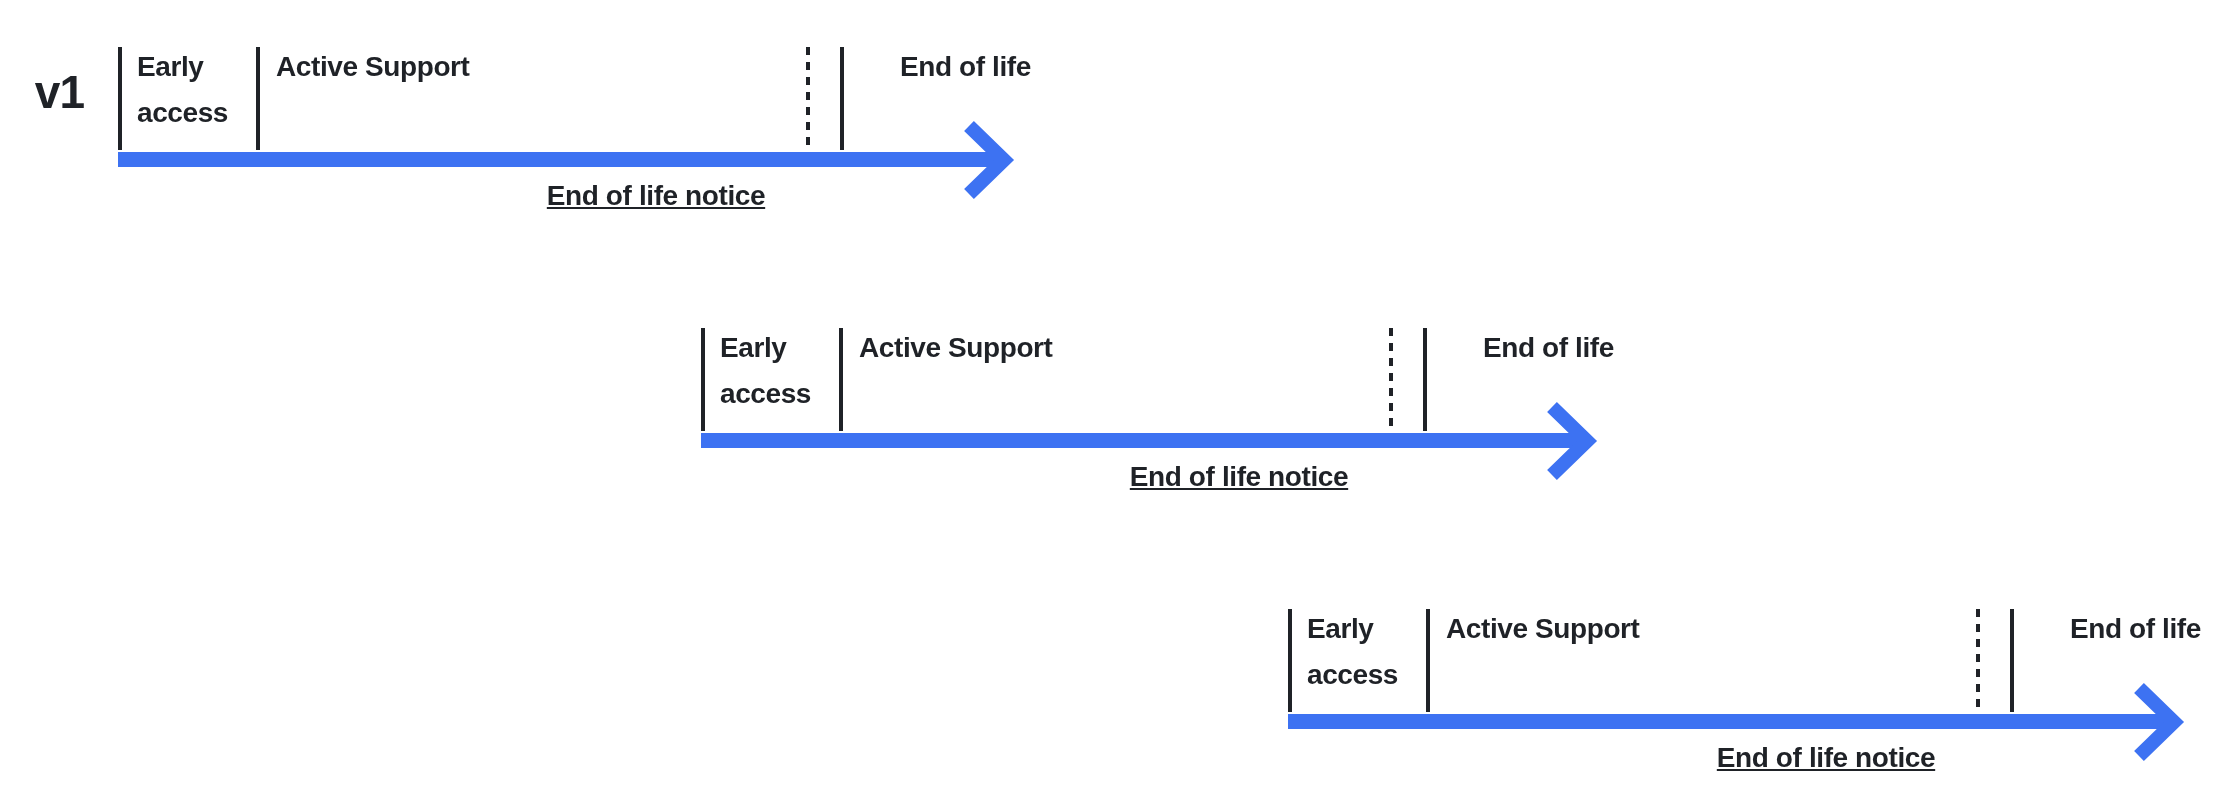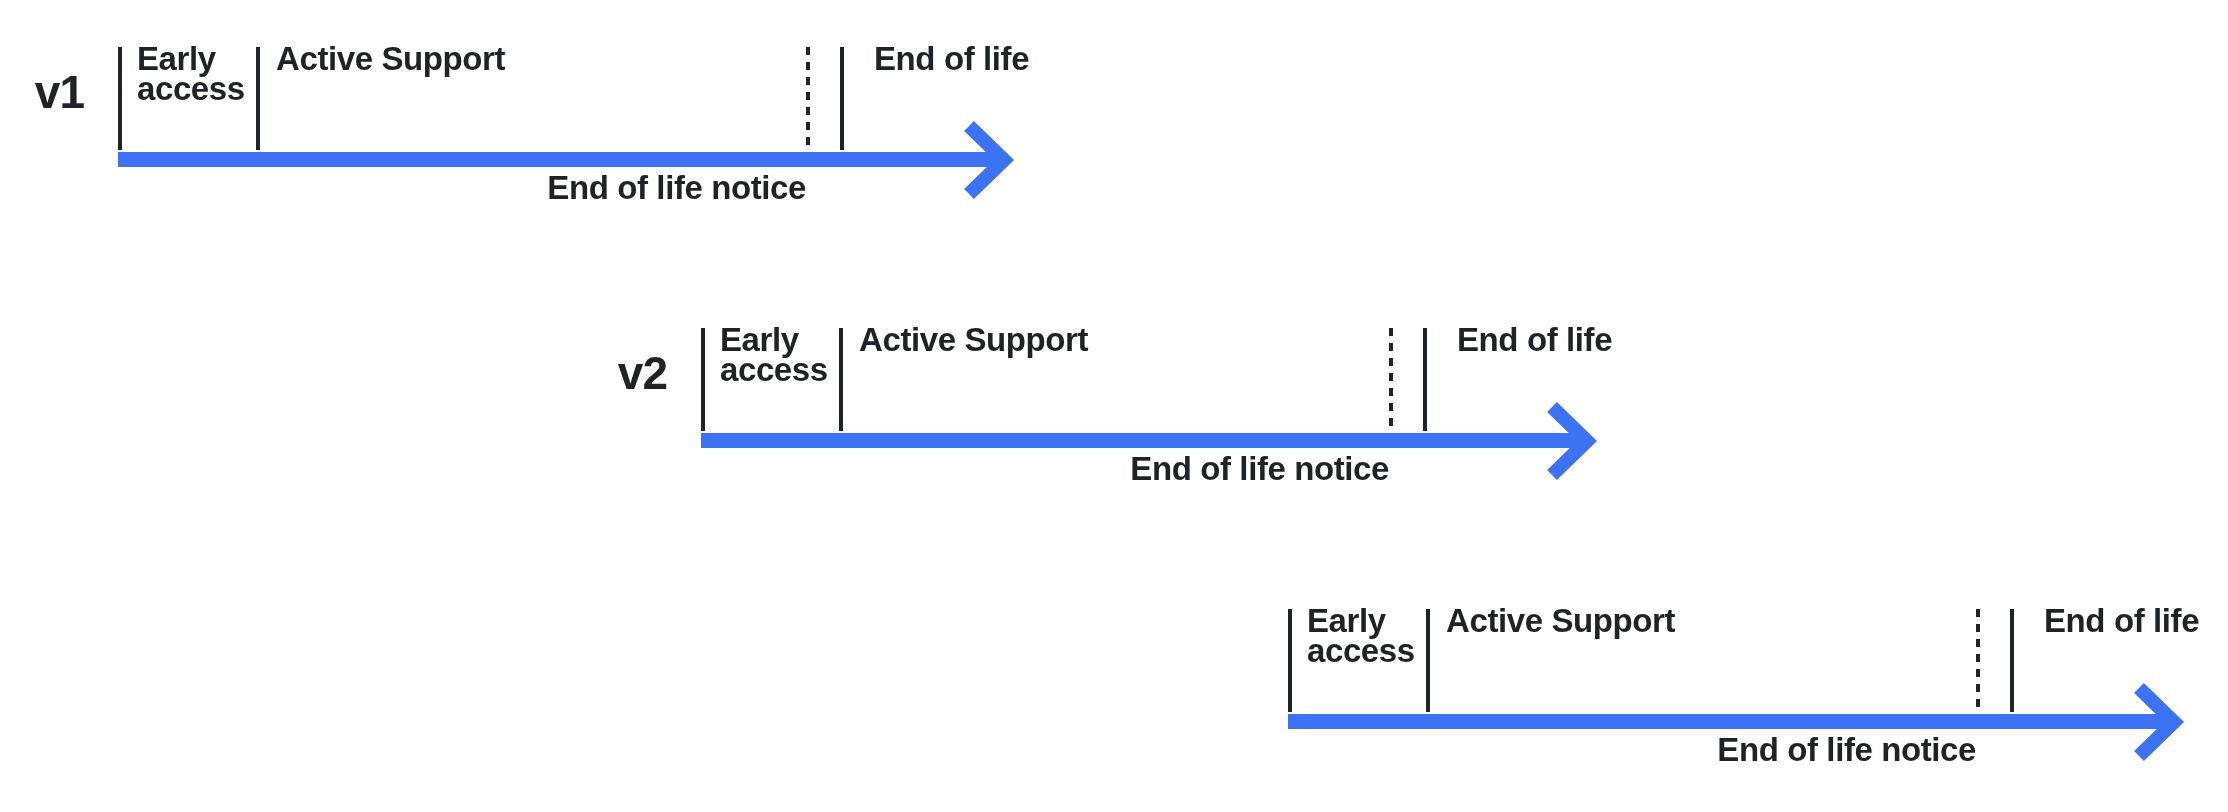--- a/index.html
+++ b/index.html
@@ -57,39 +57,40 @@
     background: repeating-linear-gradient(
       to bottom,
       var(--ink, #1f2227) 0 8px,
       transparent 8px 15px
     );
   }
 
   .label {
     position: absolute;
     top: -3px;
-    font-size: 33px;
-    line-height: 30px;
+    font-size: 28px;
+    line-height: 46px;
     font-weight: 700;
     letter-spacing: -0.4px;
     color: var(--ink, #1f2227);
     white-space: nowrap;
   }
   .label-early {
     left: 19px;
     width: 120px;
     white-space: normal;
   }
   .label-active { left: 158px; text-align: center; }
-  .label-eol    { left: 756px; }
+  .label-eol    { left: 782px; }
   .label-notice {
     top: 126px;
     left: 388px;
     width: 300px;
-    text-align: right;
+    text-align: center;
+    text-decoration: underline;
   }
 
   .arrow {
     position: absolute;
     left: 0;
     top: 70px;
     width: 905px;
     height: 92px;
     display: block;
     overflow: visible;
@@ -118,21 +119,20 @@
     <div class="label label-active">Active Support</div>
     <div class="label label-eol">End of life</div>
     <svg class="arrow" viewBox="0 0 905 92" aria-hidden="true">
       <rect class="bar" x="0" y="35" width="877" height="15"></rect>
       <polyline class="chevron" points="851,9 886,43 851,77"></polyline>
     </svg>
     <div class="label label-notice">End of life notice</div>
   </section>
 
   <section class="timeline row-2">
-    <div class="version-label">v2</div>
     <div class="tick tick-start"></div>
     <div class="tick tick-mid"></div>
     <div class="tick tick-dashed"></div>
     <div class="tick tick-eol"></div>
     <div class="label label-early">Early access</div>
     <div class="label label-active">Active Support</div>
     <div class="label label-eol">End of life</div>
     <svg class="arrow" viewBox="0 0 905 92" aria-hidden="true">
       <rect class="bar" x="0" y="35" width="877" height="15"></rect>
       <polyline class="chevron" points="851,9 886,43 851,77"></polyline>

